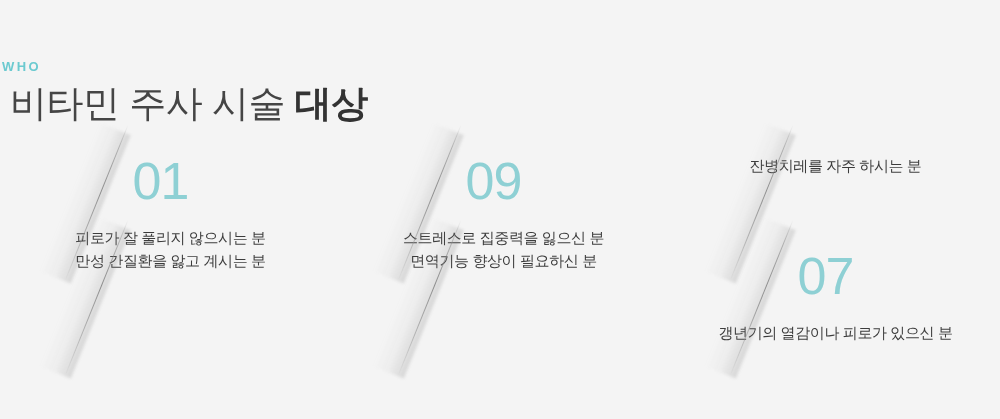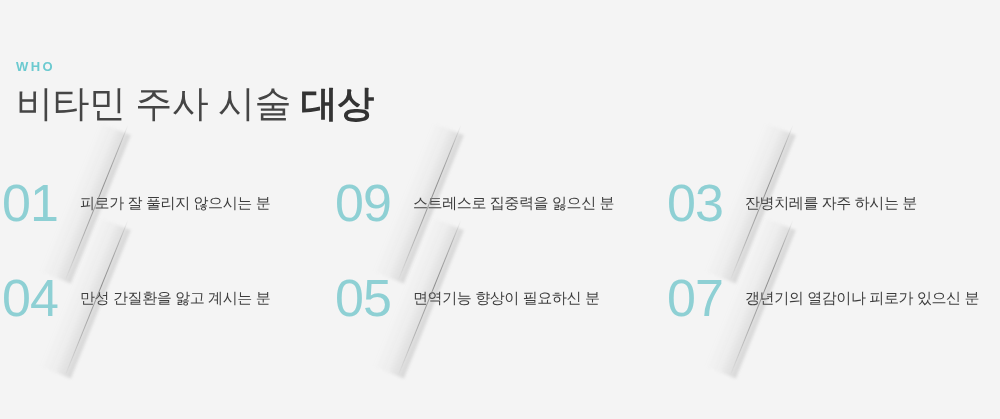--- a/index.html
+++ b/index.html
@@ -20,38 +20,38 @@
     position: absolute;
     left: 0;
     top: 0;
     width: 1000px;
     height: 419px;
   }
 
   
   .header {
     position: absolute;
-    left: 16px;
+    left: 2px;
     top: 60px;
     width: 520px;
   }
   .eyebrow {
     font-size: 13px;
     font-weight: bold;
     letter-spacing: 2.4px;
     color: #6ccad0;
     line-height: 1;
     margin: 0 0 10px 0;
     text-transform: uppercase;
   }
   .headline {
     font-size: 37px;
     line-height: 1.15;
     color: #3b3b3b;
-    margin: 0;
+    margin: 8px;
     white-space: nowrap;
     letter-spacing: -0.5px;
   }
   .headline .light {
     font-weight: 300;
     color: #454545;
   }
   .headline .strong {
     font-weight: bold;
     color: #333333;
@@ -64,20 +64,21 @@
     top: 155px;
     width: 1000px;
     height: 210px;
   }
   .item {
     position: absolute;
     width: 333px;
     height: 95px;
     display: flex;
     align-items: center;
+    flex-direction: column;
   }
   
   .col-0 { left: 0px; }
   .col-1 { left: 333px; }
   .col-2 { left: 665px; }
   
   .row-0 { top: 0px; }
   .row-1 { top: 95px; }
 
   .num {
@@ -169,39 +170,36 @@
     <div class="item col-1 row-0">
       <div class="num">09</div>
       <div class="slash">
         <div class="slash-shade"></div>
         <div class="slash-line"></div>
       </div>
       <div class="desc">스트레스로 집중력을 잃으신 분</div>
     </div>
 
     <div class="item col-2 row-0">
-      <div class="num">03</div>
       <div class="slash">
         <div class="slash-shade"></div>
         <div class="slash-line"></div>
       </div>
       <div class="desc">잔병치레를 자주 하시는 분</div>
     </div>
 
     <div class="item col-0 row-1">
-      <div class="num">04</div>
       <div class="slash">
         <div class="slash-shade"></div>
         <div class="slash-line"></div>
       </div>
       <div class="desc">만성 간질환을 앓고 계시는 분</div>
     </div>
 
     <div class="item col-1 row-1">
-      <div class="num">05</div>
       <div class="slash">
         <div class="slash-shade"></div>
         <div class="slash-line"></div>
       </div>
       <div class="desc">면역기능 향상이 필요하신 분</div>
     </div>
 
     <div class="item col-2 row-1">
       <div class="num">07</div>
       <div class="slash">

